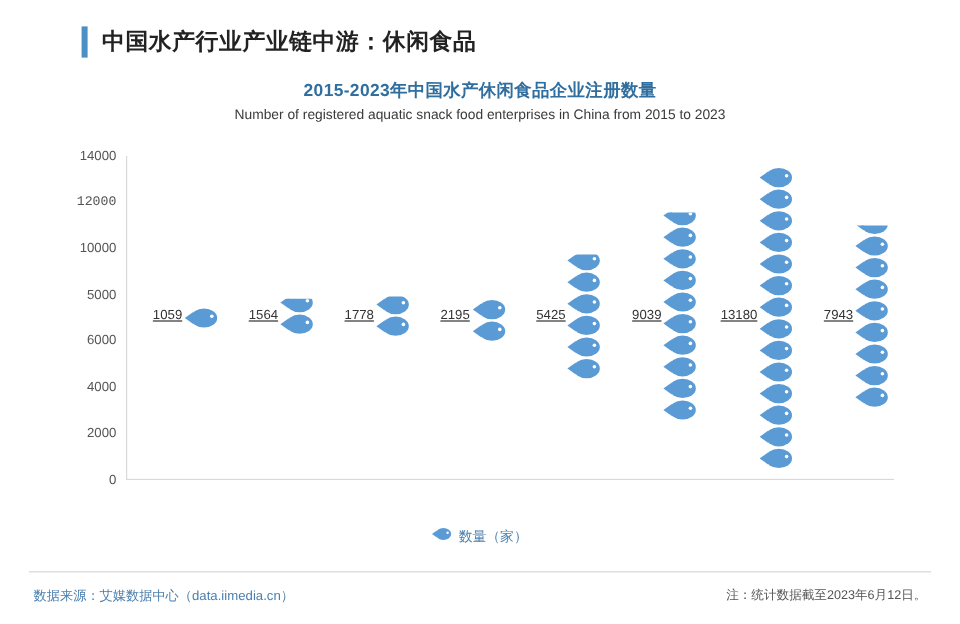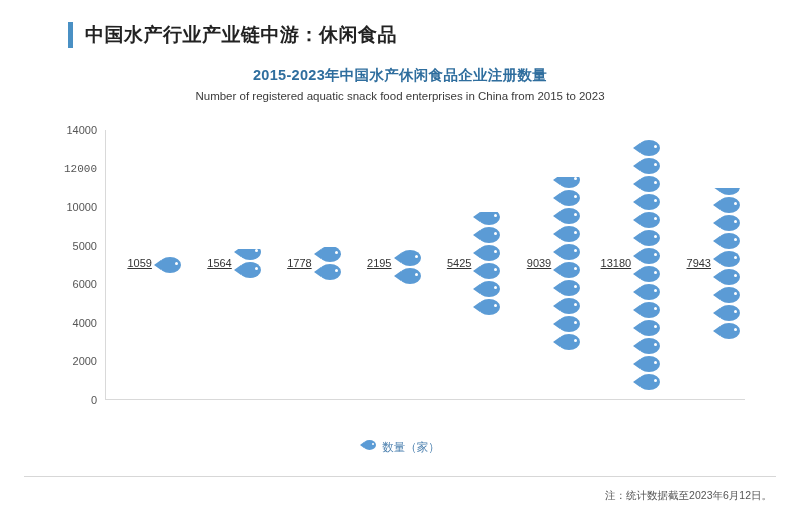--- a/index.html
+++ b/index.html
@@ -561,15 +561,16 @@
   <div class="legend">
     <div class="legend-fish">
       <div class="fish-tail"></div>
       <div class="fish-body"></div>
       <div class="fish-eye"></div>
     </div>
     <div class="legend-label">数量（家）</div>
   </div>
 
   <div class="footer-rule"></div>
+  <div class="footer-left">数据来源：艾媒数据中心（data.iimedia.cn）</div>
   <div class="footer-right">注：统计数据截至2023年6月12日。</div>
 
 </div>
 
 </body></html>

